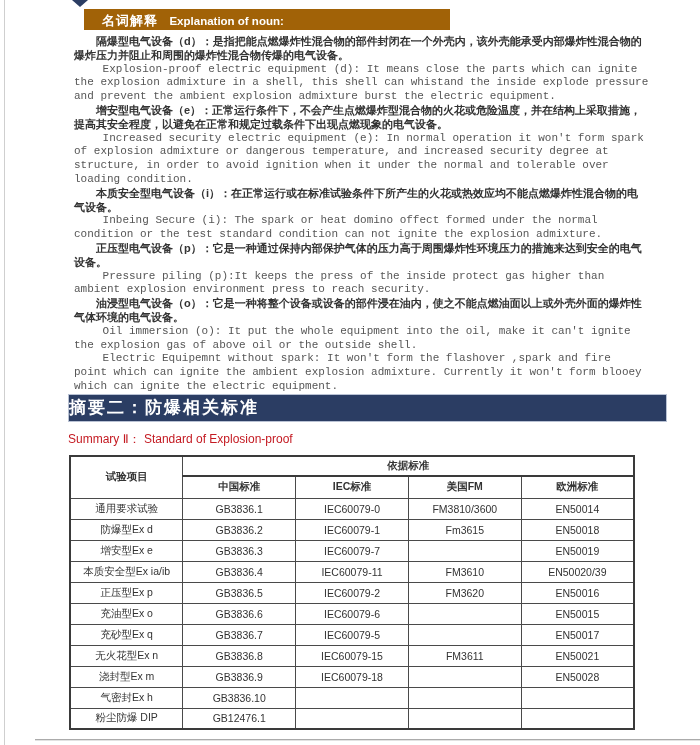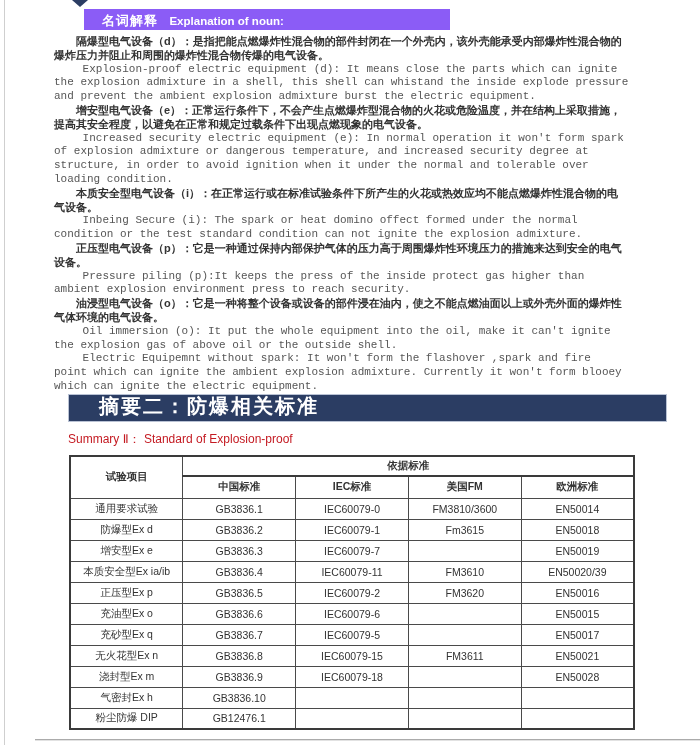--- a/index.html
+++ b/index.html
@@ -17,30 +17,30 @@
   .corner-triangle {
     position: absolute; left: 72px; top: 0;
     width: 0; height: 0;
     border-left: 8px solid transparent;
     border-right: 8px solid transparent;
     border-top: 7px solid #2b3d63;
   }
   .term-badge {
     position: absolute; left: 84px; top: 9px;
     width: 366px; height: 21px;
-    background: #8b5cf6;
+    background: #a16207;
     color: #ffffff;
     line-height: 21px;
     padding-left: 18px;
     white-space: nowrap;
   }
   .term-badge .cn { font-size: 13px; font-weight: bold; letter-spacing: 1px; }
   .term-badge .en { font-size: 11.5px; font-weight: bold; margin-left: 7px; }
   .text-block {
-    position: absolute; left: 54px; top: 35px;
+    position: absolute; left: 74px; top: 35px;
     width: 575px;
     font-size: 11px;
     line-height: 13.8px;
   }
   .text-block p.cn {
     color: #333333;
     font-weight: 600;
     text-indent: 2em;
   }
   .text-block p.en {
@@ -48,25 +48,24 @@
     font-weight: normal;
     text-indent: 2.6em;
     font-family: Liberation Mono, monospace;
   }
   .section-banner {
     position: absolute; left: 68px; top: 394px;
     width: 599px; height: 28px;
     background: #2b3d63;
     border: 1px solid #b9c2d4;
     color: #ffffff;
-    font-family: Liberation Mono, monospace;
-    font-size: 20px;
+    font-family: Liberation Serif, serif;
+    font-size: 17px;
     font-weight: bold;
     line-height: 26px;
-    padding-left: 30px;
     letter-spacing: 2px;
   }
   .section-subtitle {
     position: absolute; left: 68px; top: 431px;
     color: #c41a22;
     font-family: Liberation Sans, sans-serif;
     font-size: 12px;
     font-weight: normal;
   }
   table.standards {

